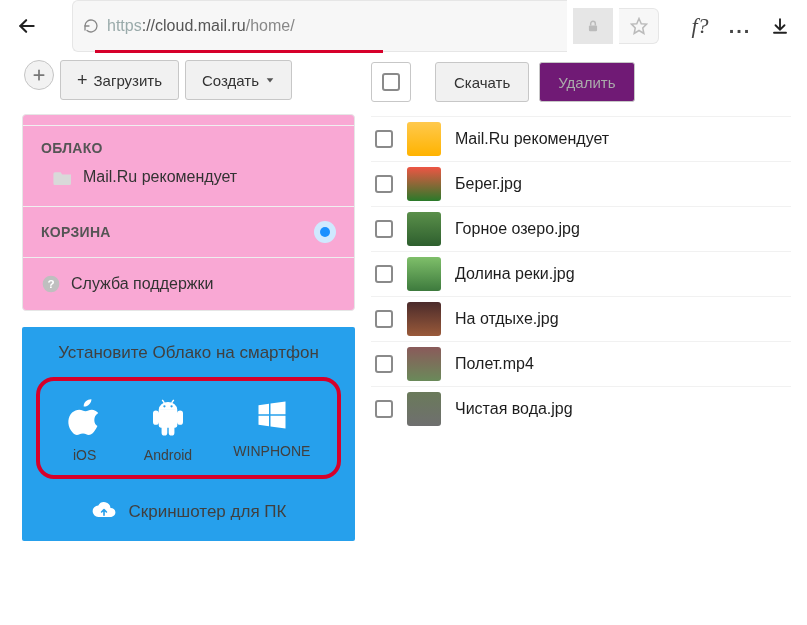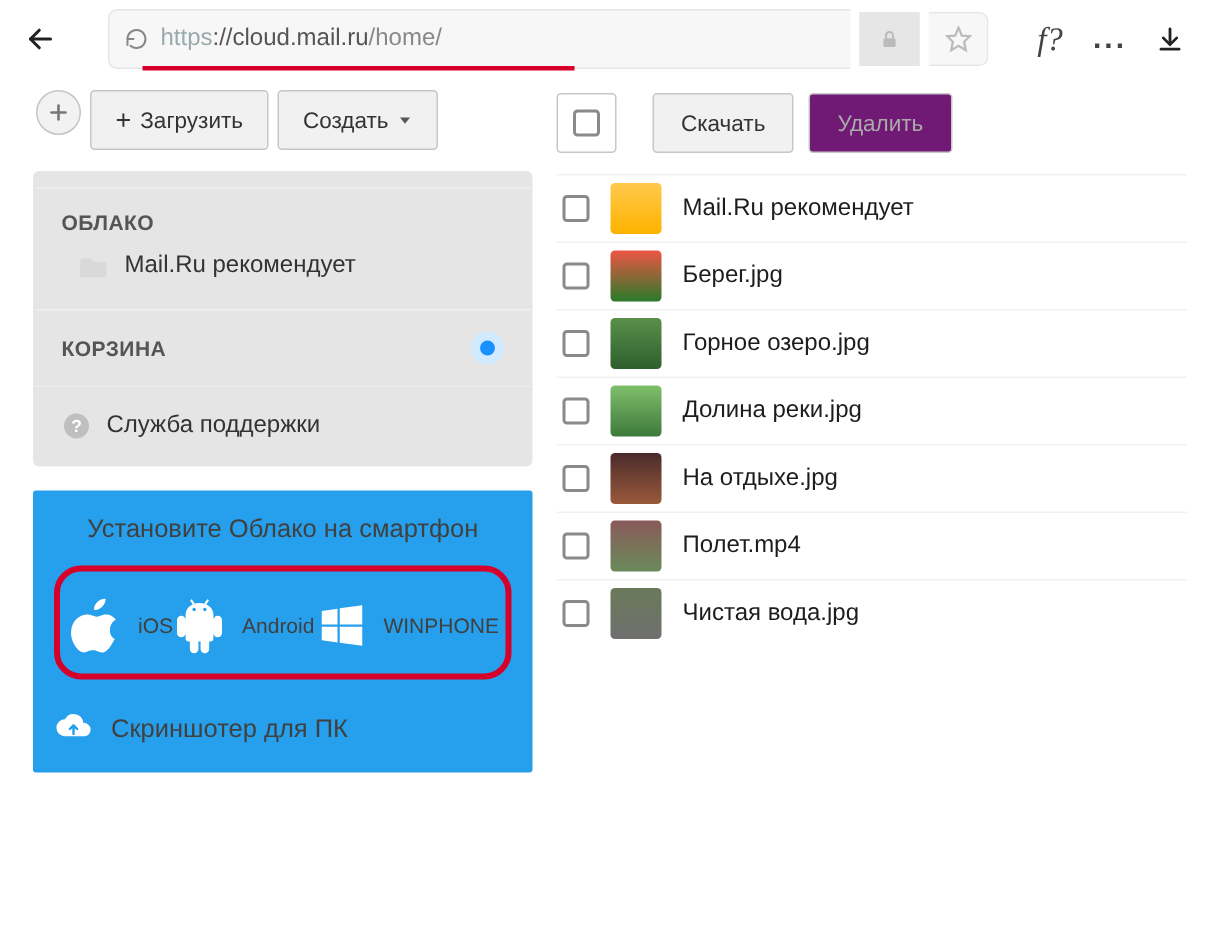--- a/index.html
+++ b/index.html
@@ -1,50 +1,50 @@
 <!DOCTYPE html>
 <html><head>
 <meta charset="utf-8">
 <style>
   * { box-sizing: border-box; margin: 0; padding: 0; font-family: Arial, sans-serif; }
   body { width: 807px; height: 625px; overflow: hidden; background: #fff; }
 
   
   .browser-bar { height: 52px; display: flex; align-items: center; padding: 0 10px; border-bottom: 0px solid #ddd; gap: 6px; background:#fff; }
   .back-btn { width:34px; height:34px; display:flex; align-items:center; justify-content:center; cursor:pointer; }
-  .omnibar { flex:1; height:40px; background:#f7f7f7; border:1px solid #e6e6e6; border-right:none; border-top-left-radius:6px; border-bottom-left-radius:6px; display:flex; align-items:center; padding:0 10px; gap:8px; font-size:16px; color:#888; position:relative; }
+  .omnibar { flex:1; height:52px; background:#f7f7f7; border:1px solid #e6e6e6; border-right:none; border-top-left-radius:6px; border-bottom-left-radius:6px; display:flex; align-items:center; padding:0 10px; gap:8px; font-size:16px; color:#888; position:relative; }
   .omnibar .url-text { }
   .omnibar .proto { color:#9aa; }
   .omnibar .domain { color:#555; }
   .omnibar .path { color:#888; }
   .underline-red { position:absolute; bottom:-2px; left:22px; width:288px; height:3px; background:#d6002a; }
   .lock-wrap { background:#e6e6e6; width:40px; height:36px; display:flex; align-items:center; justify-content:center; border:1px solid #e6e6e6; }
   .star-wrap { background:#f7f7f7; width:40px; height:36px; display:flex; align-items:center; justify-content:center; border:1px solid #e6e6e6; border-left:none; border-top-right-radius:6px; border-bottom-right-radius:6px; }
   .tool { width:34px; height:34px; display:flex; align-items:center; justify-content:center; font-size:20px; color:#444; cursor:pointer; }
   .fq { font-style: italic; font-family: "Times New Roman", serif; font-size:22px; }
 
   .content { display:flex; height:calc(100% - 52px); padding-top:8px; }
 
   
   .left { width:365px; padding:0 10px 0 22px; }
   .action-row { display:flex; gap:6px; margin-bottom:14px; }
   .lbtn { background:#f1f1f1; border:1px solid #c7c7c7; border-radius:3px; height:40px; padding:0 16px; font-size:15px; color:#333; display:flex; align-items:center; gap:6px; cursor:pointer; }
   .plus-round { width:30px; height:30px; border-radius:50%; border:1px solid #c5c5c5; background:#f2f2f2; display:flex; align-items:center; justify-content:center; color:#666; font-size:18px; margin-left:2px; }
-  .card { background:#e5e5e5; border:1px solid #e6e6e6; border-radius:4px; padding:10px 0 0 0; }
+  .card { background:#f9a8d4; border:1px solid #e6e6e6; border-radius:4px; padding:10px 0 0 0; }
   .card-section { padding:14px 18px; }
   .card-header { font-size:14px; font-weight:bold; color:#555; letter-spacing:0.3px; display:flex; align-items:center; justify-content:space-between; }
   .folder-line { display:flex; align-items:center; gap:10px; padding:12px 0 6px 12px; color:#333; font-size:16px; }
   .radio-dot { width:22px; height:22px; border-radius:50%; background:#cfe9ff; display:flex; align-items:center; justify-content:center; }
   .radio-dot::after { content:""; width:10px; height:10px; border-radius:50%; background:#1a90ff; }
   .support-line { display:flex; align-items:center; gap:10px; padding:16px 18px; font-size:16px; color:#333; border-top:1px solid #eee; }
   .promo { margin-top:16px; background:#26a0ec; border-radius:2px; color:#404040; padding:16px 14px 18px 14px; }
   .promo-title { font-size:17px; text-align:center; margin-bottom:14px; }
   .platforms { display:flex; justify-content:space-around; border:4px solid #d6002a; border-radius:18px; padding:16px 6px 12px 6px; }
-  .plat { display:flex; flex-direction:row; align-items:center; gap:10px; font-size:14px; }
-  .promo-row { display:flex; align-items:center; gap:12px; margin-top:22px; font-size:17px; }
+  .plat { display:flex; flex-direction:column; align-items:center; gap:10px; font-size:14px; }
+  .promo-row { display:flex; align-items:center; justify-content:center; gap:12px; margin-top:22px; font-size:17px; }
 
   
   .right { flex:1; padding-left:6px; padding-right:16px; }
   .toolbar { display:flex; align-items:center; gap:10px; padding:2px 0 14px 0; }
   .sq-check { width:40px; height:40px; border:1px solid #c7c7c7; border-radius:3px; display:flex; align-items:center; justify-content:center; background:#fff; }
   .cbx { width:18px; height:18px; border:2px solid #8a8a8a; border-radius:3px; }
   .tbtn { height:40px; padding:0 18px; border:1px solid #c7c7c7; border-radius:3px; background:#f1f1f1; font-size:15px; color:#333; display:flex; align-items:center; }
   .tbtn.disabled { color:#aaa; background:#701a75; }
   .file-list { }
   .file-row { display:flex; align-items:center; gap:14px; height:45px; border-top:1px solid #f1f1f1; font-size:16px; color:#1d1d1d; padding-left:4px; }

